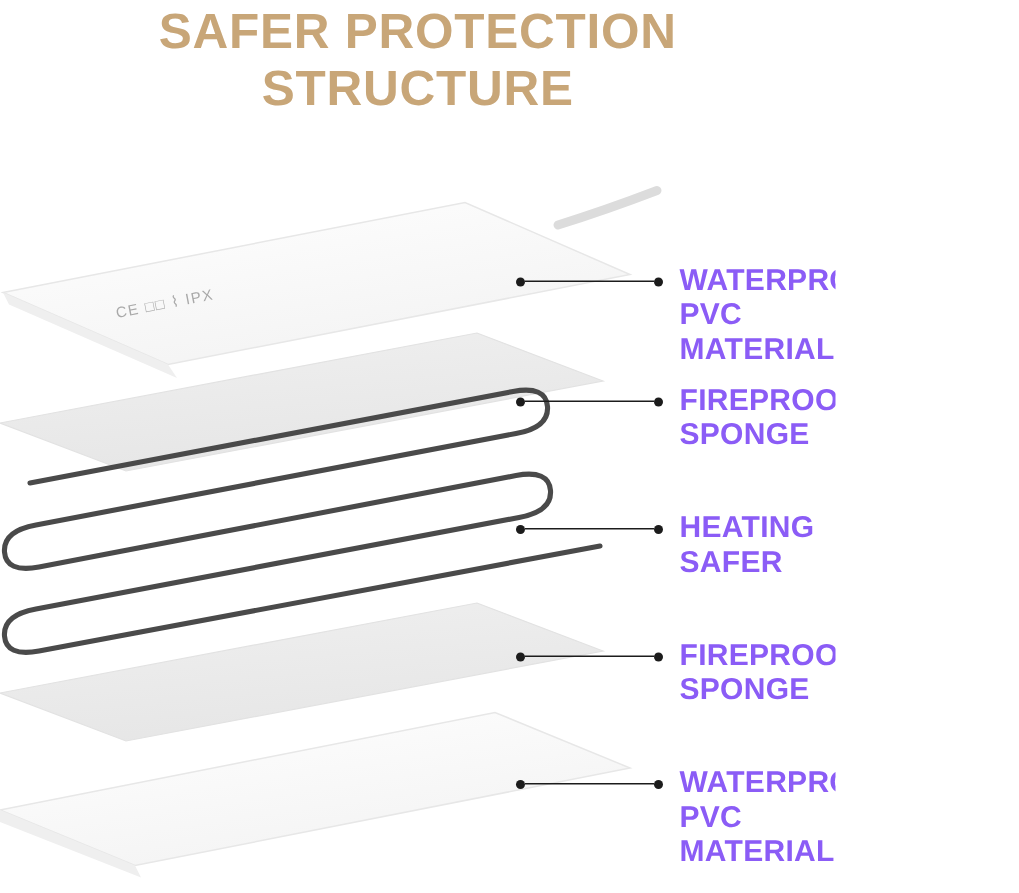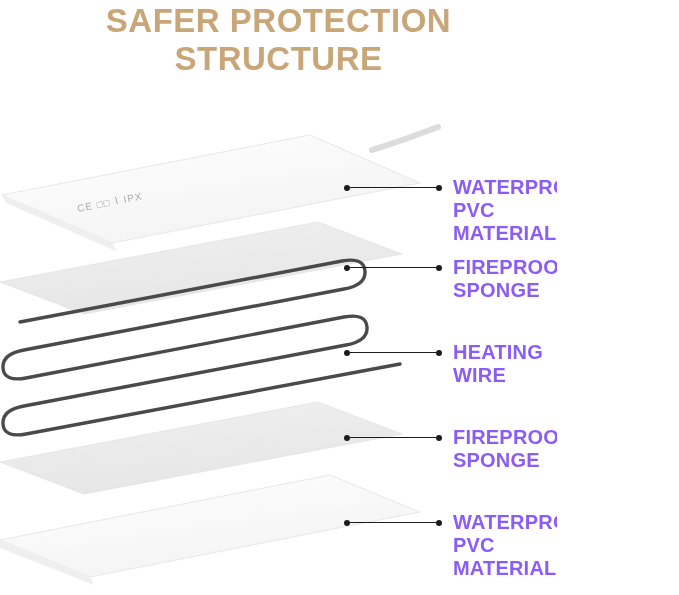--- a/index.html
+++ b/index.html
@@ -113,21 +113,21 @@
     </span>
     <div class="callout-label">FIREPROOF SPONGE</div>
   </div>
 
   <div class="callout" style="top:341px">
     <span class="leader">
       <i class="dot"></i>
         <i class="line"></i>
         <i class="dot"></i>
     </span>
-    <div class="callout-label">HEATING WIRE</div>
+    <div class="callout-label">HEATING SAFER</div>
   </div>
 
   <div class="callout" style="top:426px">
     <span class="leader">
       <i class="dot"></i>
         <i class="line"></i>
         <i class="dot"></i>
     </span>
     <div class="callout-label">FIREPROOF SPONGE</div>
   </div>

